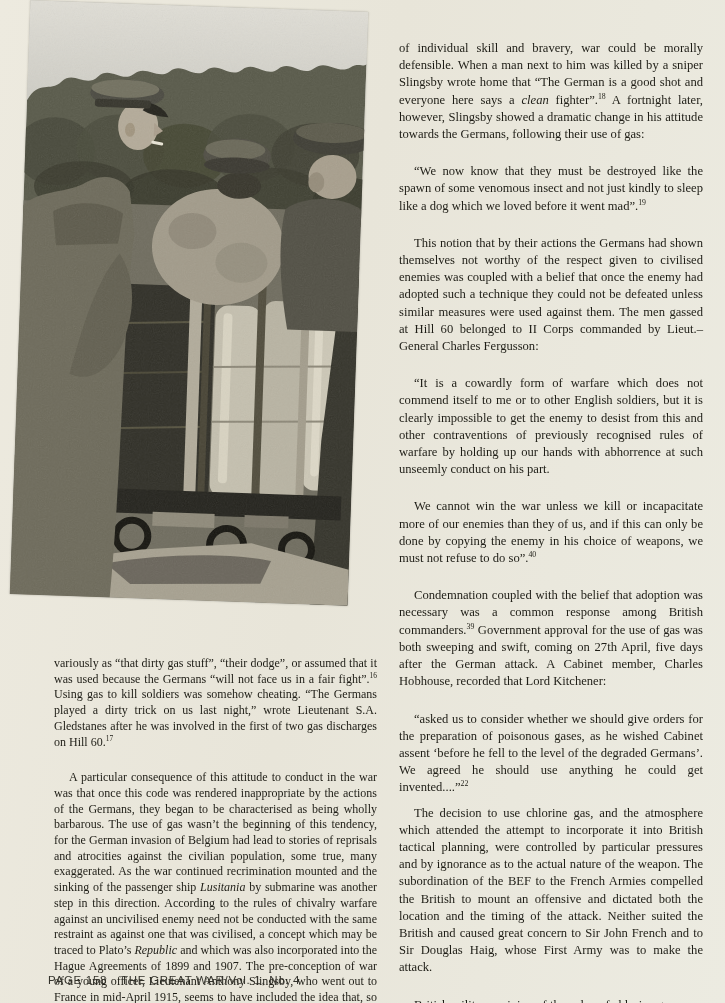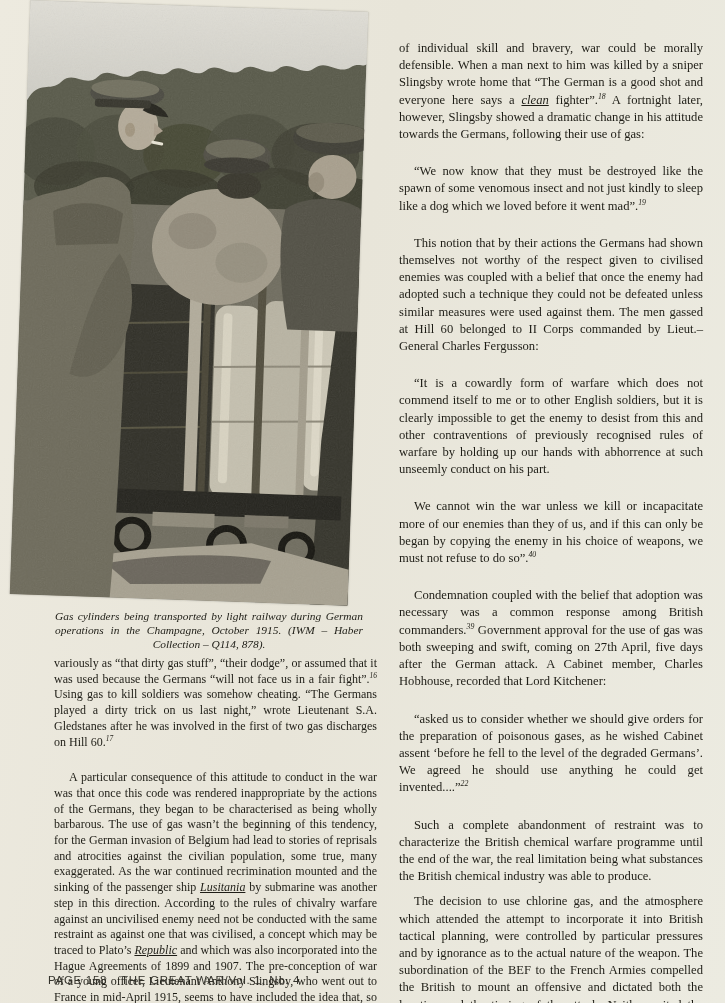--- a/index.html
+++ b/index.html
@@ -24,22 +24,22 @@
     font-style:italic;font-size:11.4px;line-height:13.8px;
     text-align:justify;text-align-last:center;
     color:#23221b;
   }
   .col{position:absolute;text-align:justify;}
   .col-left{left:54px;top:656px;width:323px;font-size:12px;line-height:15.7px;}
   .col-right{left:399px;top:40px;width:304px;font-size:12.6px;line-height:17.2px;}
   .col p{margin:0;}
   .col p.indent{text-indent:15px;margin-top:20px;}
   .col p.gap-before{margin-top:8px;}
-  .col sup{font-size:0.62em;line-height:0;vertical-align:super;letter-spacing:0;font-style:italic;}
-  .col i{font-style:italic;text-decoration:underline;}
+  .col sup{font-size:0.62em;line-height:0;vertical-align:super;letter-spacing:0;}
+  .col i{font-style:italic;}
   .footer{
     position:absolute;left:48px;top:974px;
     font-family:"Liberation Sans","DejaVu Sans",sans-serif;
     font-size:11.5px;letter-spacing:.7px;color:#33322b;
     white-space:nowrap;
   }
   .footer .journal{margin-left:14px;}
 </style>
 </head>
 <body>
@@ -135,36 +135,34 @@
       <ellipse cx="308" cy="166" rx="24" ry="22" fill="#a89f8d"></ellipse>
       <path d="M262,200 C280,185 320,185 338,198 L338,320 L268,320 C258,270 256,230 262,200 Z" fill="#514f44"></path>
       <ellipse cx="308" cy="128" rx="41" ry="16" fill="#3e3d34"></ellipse>
       <ellipse cx="306" cy="122" rx="36" ry="10" fill="#5c5a4b"></ellipse>
       <ellipse cx="292" cy="172" rx="8" ry="10" fill="#958c7a"></ellipse>
 
       <rect x="0" y="0" width="338" height="594" filter="url(#grain)" opacity="0.13"></rect>
     </svg>
   </figure>
 
-  <figcaption class="caption">Gas cylinders being transported by light railway during German operations in the Champagne, October 1915. (IWM – Haber Collection – Q114, 878).</figcaption>
 
   <div class="col col-left">
       <p><span>variously as “that dirty gas stuff”, “their dodge”, or assumed that it was used because the Germans “will not face us in a fair fight”.</span><sup>16</sup><span> Using gas to kill soldiers was somehow cheating. “The Germans played a dirty trick on us last night,” wrote Lieutenant S.A. Gledstanes after he was involved in the first of two gas discharges on Hill 60.</span><sup>17</sup></p>
       <p class="indent"><span>A particular consequence of this attitude to conduct in the war was that once this code was rendered inappropriate by the actions of the Germans, they began to be characterised as being wholly barbarous. The use of gas wasn’t the beginning of this tendency, for the German invasion of Belgium had lead to stories of reprisals and atrocities against the civilian population, some true, many exaggerated. As the war continued recrimination mounted and the sinking of the passenger ship </span><i>Lusitania</i><span> by submarine was another step in this direction. According to the rules of chivalry warfare against an uncivilised enemy need not be conducted with the same restraint as against one that was civilised, a concept which may be traced to Plato’s </span><i>Republic</i><span> and which was also incorporated into the Hague Agreements of 1899 and 1907. The pre-conception of war of a young officer, Lieutenant Anthony Slingsby, who went out to France in mid-April 1915, seems to have included the idea that, so long as it involved the exercise</span></p>
     </div>
 
   <div class="col col-right">
       <p><span>of individual skill and bravery, war could be morally defensible. When a man next to him was killed by a sniper Slingsby wrote home that “The German is a good shot and everyone here says a </span><i>clean</i><span> fighter”.</span><sup>18</sup><span> A fortnight later, however, Slingsby showed a dramatic change in his attitude towards the Germans, following their use of gas:</span></p>
       <p class="indent"><span>“We now know that they must be destroyed like the spawn of some venomous insect and not just kindly to sleep like a dog which we loved before it went mad”.</span><sup>19</sup></p>
       <p class="indent"><span>This notion that by their actions the Germans had shown themselves not worthy of the respect given to civilised enemies was coupled with a belief that once the enemy had adopted such a technique they could not be defeated unless similar measures were used against them. The men gassed at Hill 60 belonged to II Corps commanded by Lieut.–General Charles Fergusson:</span></p>
       <p class="indent"><span>“It is a cowardly form of warfare which does not commend itself to me or to other English soldiers, but it is clearly impossible to get the enemy to desist from this and other contraventions of previously recognised rules of warfare by holding up our hands with abhorrence at such unseemly conduct on his part.</span></p>
-      <p class="indent"><span>We cannot win the war unless we kill or incapacitate more of our enemies than they of us, and if this can only be began by copying the enemy in his choice of weapons, we must not refuse to do so”.</span><sup>40</sup></p>
+      <p class="indent"><span>We cannot win the war unless we kill or incapacitate more of our enemies than they of us, and if this can only be done by copying the enemy in his choice of weapons, we must not refuse to do so”.</span><sup>40</sup></p>
       <p class="indent"><span>Condemnation coupled with the belief that adoption was necessary was a common response among British commanders.</span><sup>39</sup><span> Government approval for the use of gas was both sweeping and swift, coming on 27th April, five days after the German attack. A Cabinet member, Charles Hobhouse, recorded that Lord Kitchener:</span></p>
       <p class="indent"><span>“asked us to consider whether we should give orders for the preparation of poisonous gases, as he wished Cabinet assent ‘before he fell to the level of the degraded Germans’. We agreed he should use anything he could get invented....”</span><sup>22</sup></p>
-      <p class="indent"><span>Such a complete abandonment of restraint was to characterize the British chemical warfare programme until the end of the war, the real limitation being what substances the British chemical industry was able to produce.</span></p>
       <p class="indent gap-before"><span>The decision to use chlorine gas, and the atmosphere which attended the attempt to incorporate it into British tactical planning, were controlled by particular pressures and by ignorance as to the actual nature of the weapon. The subordination of the BEF to the French Armies compelled the British to mount an offensive and dictated both the location and the timing of the attack. Neither suited the British and caused great concern to Sir John French and to Sir Douglas Haig, whose First Army was to make the attack.</span></p>
       <p class="indent"><span>British military opinion of the value of chlorine gas as an adjunct to an infantry attack was shaped more than anything else by the German success of 22nd April. It was in the light of the opportunity believed to have been missed by the Germans that the potential of gas tended to be viewed. In examining the changing attitudes of British command to the possibility of success in an offensive around Loos it is essential to bear in mind what was only a partial familiarity with the behaviour of chlorine gas and also the compulsion to attack where no gain and many deaths were thought to be the only outcome. This may begin to suggest why the staff of GHQ and First Army succumbed to what Richard Holmes described as “a curious process of self-deception”.</span></p>
     </div>
 
   <div class="footer">
     <span class="pagenum">PAGE 158</span><span class="journal">THE GREAT WAR/Vol. 1, No. 4</span>
   </div>
 
 </div>
 

